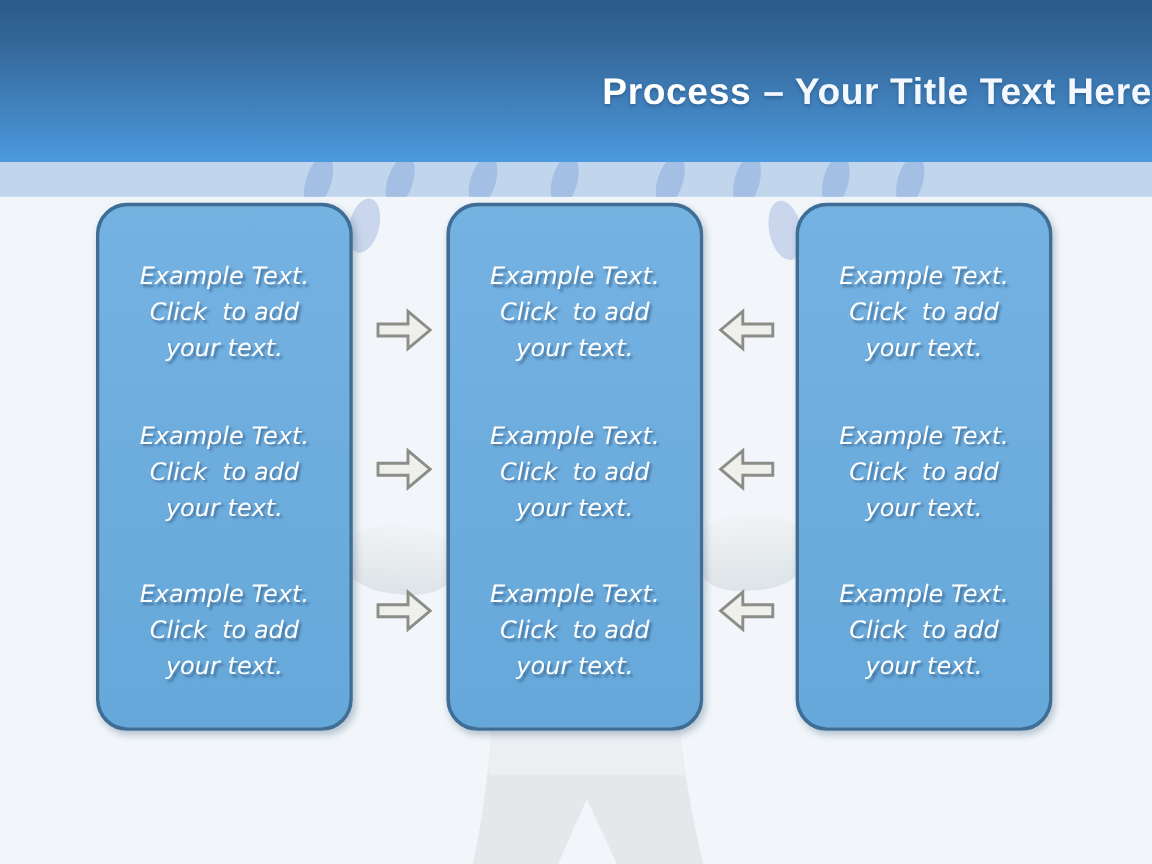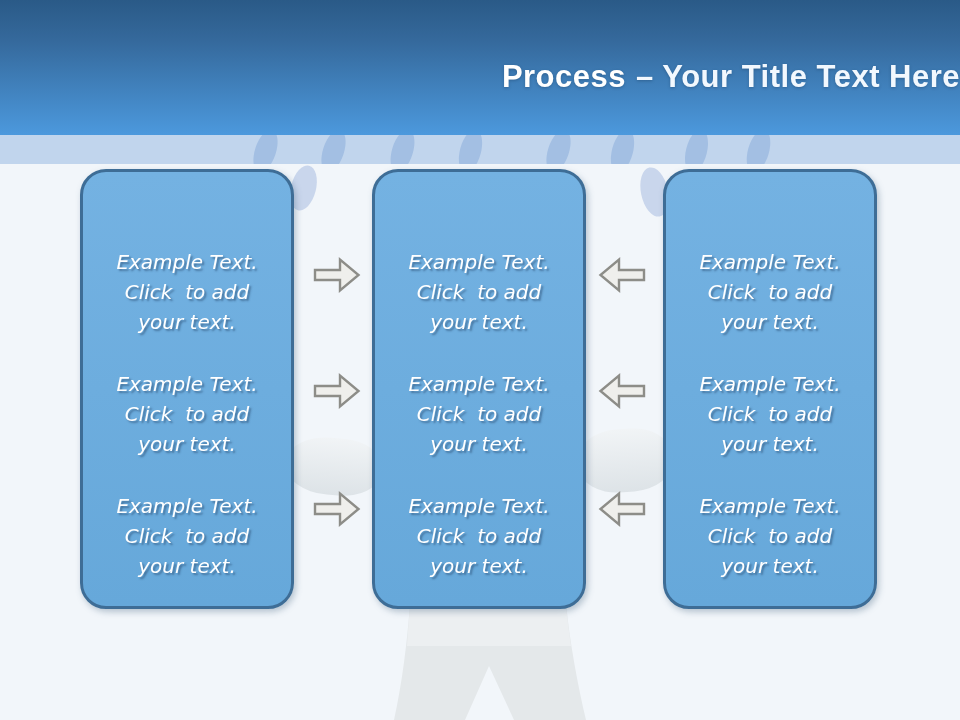--- a/index.html
+++ b/index.html
@@ -59,21 +59,20 @@
   }
   .panel-left   { left:80px; }
   .panel-center { left:372px; }
   .panel-right  { left:663px; }
   .block {
     height:90px; display:flex; align-items:center; justify-content:center;
     color:#ffffff; font-style:italic; font-size:20px; line-height:30px;
     text-align:center; white-space:pre-wrap;
     font-family:"DejaVu Sans", sans-serif;
     text-shadow:2px 2px 2px rgba(30,60,95,0.5);
-    margin-top:32px;
   }
 
   
   .arrow { position:absolute; width:48px; height:38px; }
   .a-col1 { left:313px; }
   .a-col2 { left:598px; }
   .a-row1 { top:256px; }
   .a-row2 { top:372px; }
   .a-row3 { top:490px; }
 </style>

